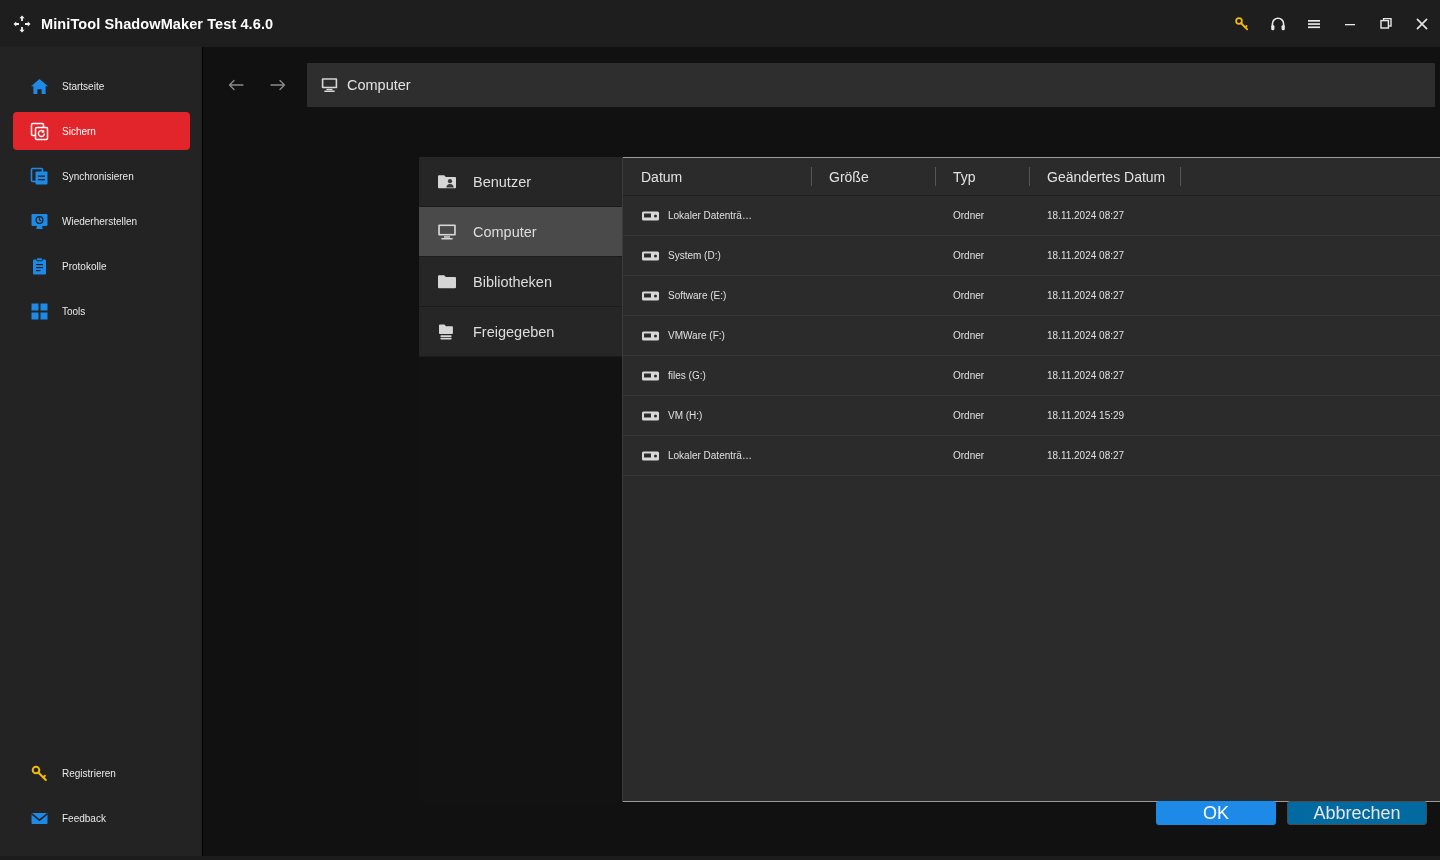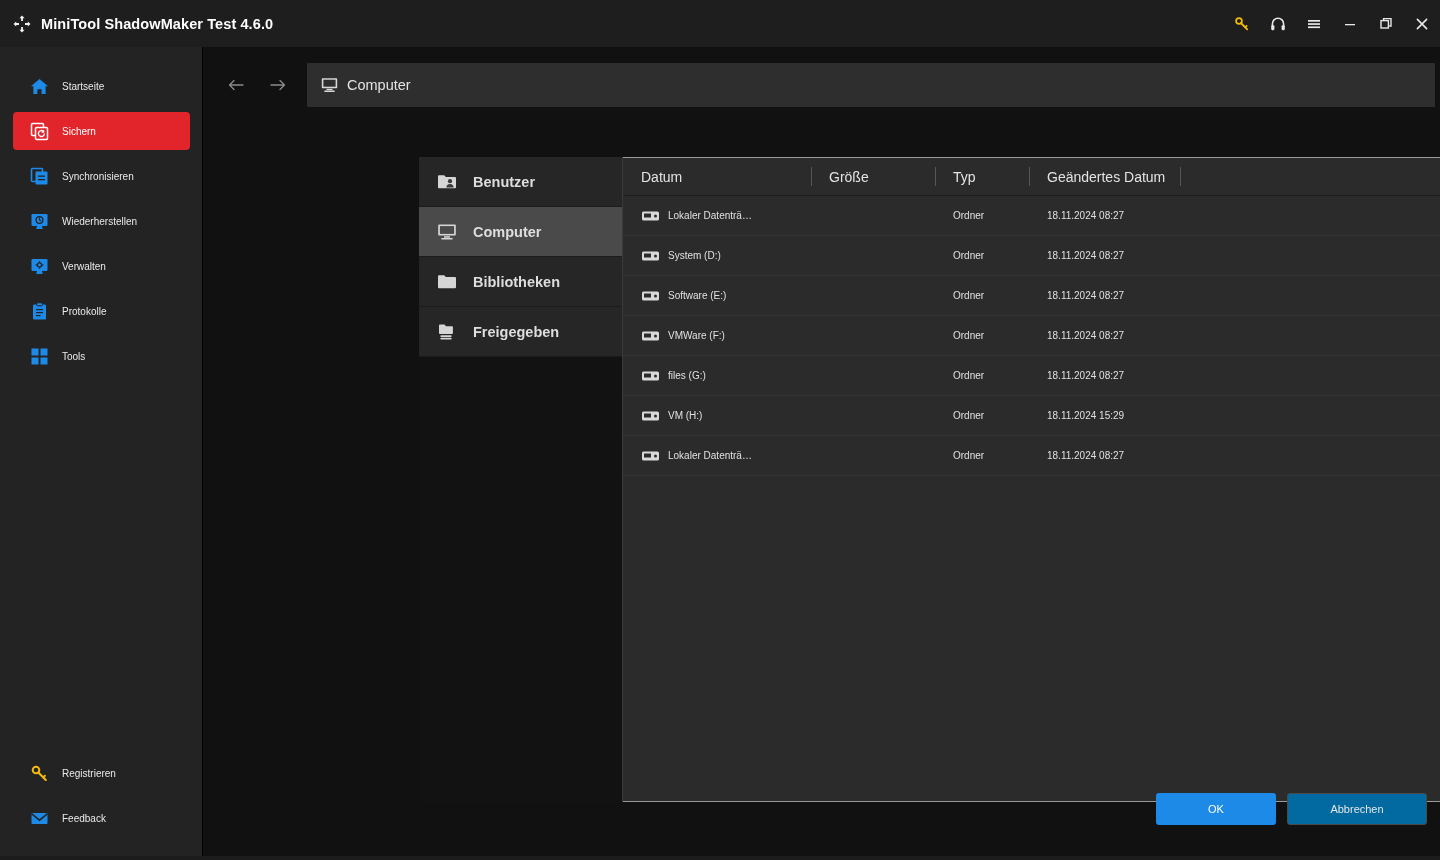--- a/index.html
+++ b/index.html
@@ -77,21 +77,21 @@
   .tree {
     position:absolute; left:215px; top:110px; width:204px; height:645px;
     background:#121212; border-right:1px solid #3a3a3a;
   }
   .tree-item {
     position:relative; display:flex; align-items:center; gap:16px;
     height:50px; padding-left:18px; background:#262626;
     border-bottom:1px solid #1c1c1c; cursor:default;
   }
   .tree-item.selected, .tree-item.selected:hover { background:#4a4a4a; }
-  .tree-label { font-size:14.5px; color:#dedede;font-weight:bold; }
+  .tree-label { font-size:14.5px; color:#dedede; }
   .tree-icon { width:20px; height:18px; display:flex; align-items:center; justify-content:center; flex:0 0 20px; }
 
   
   .filetable {
     position:absolute; left:419px; top:110px; width:1006px; height:645px;
     background:#2b2b2b; border:1px solid #9a9a9a; border-left:none;
     overflow:hidden;
   }
   .ft-head {
     display:flex; height:38px; align-items:stretch;
@@ -134,22 +134,22 @@
     content:""; position:absolute; left:2px; top:2.5px; width:7px; height:4px;
     background:#2b2b2b;
   }
   .name-text { color:#e0e0e0; }
 
   
   .footer {
     position:absolute; left:0; bottom:0; width:1236px; height:100px;
   }
   .btn {
-    position:absolute; height:32px; display:flex; align-items:center;
-    justify-content:center; font-size:11px; border-radius:3px; cursor:default;
+    position:absolute; height:24px; display:flex; align-items:center;
+    justify-content:center; font-size:18px; border-radius:3px; cursor:default;
   }
   .btn-ok {
     right:164px; bottom:35px; width:120px; background:#1e8ae8; color:#fff;
   }
   .btn-cancel {
     right:13px; bottom:35px; width:140px; background:#0369a1; color:#e6e6e6;
     border:1px solid #4a4a4a;
   }
   .bottom-strip {
     position:absolute; left:0; bottom:0; width:1440px; height:4px; background:#1c1c1c;
@@ -255,31 +255,20 @@
           <svg width="19" height="19" viewBox="0 0 19 19">
             <rect x="1.5" y="2" width="16" height="12" rx="1.2" fill="#1e8ae8"></rect>
             <path d="M7 14 h5 l.8 3 h-6.6 Z" fill="#1e8ae8"></path>
             <circle cx="9.5" cy="8" r="3.4" fill="none" stroke="#232323" stroke-width="1.3"></circle>
             <path d="M9.5 5.6 V8 L11.3 9.1" stroke="#232323" stroke-width="1.2" fill="none"></path>
           </svg>
         </span>
         <span class="nav-label">Wiederherstellen</span>
       </div>
 
-      <div class="nav-item">
-        <span class="nav-icon">
-          <svg width="19" height="19" viewBox="0 0 19 19">
-            <rect x="1.5" y="2" width="16" height="12" rx="1.2" fill="#1e8ae8"></rect>
-            <path d="M7 14 h5 l.8 3 h-6.6 Z" fill="#1e8ae8"></path>
-            <circle cx="9.5" cy="8" r="2.1" fill="none" stroke="#232323" stroke-width="1.3"></circle>
-            <path d="M9.5 4.2 v1.2 M9.5 10.6 v1.2 M5.7 8 h1.2 M12.1 8 h1.2" stroke="#232323" stroke-width="1.3"></path>
-          </svg>
-        </span>
-        <span class="nav-label">Verwalten</span>
-      </div>
 
       <div class="nav-item">
         <span class="nav-icon">
           <svg width="19" height="19" viewBox="0 0 19 19">
             <rect x="3" y="2.5" width="13" height="15" rx="1.2" fill="#1e8ae8"></rect>
             <rect x="6.6" y="0.8" width="5.8" height="3" rx="1" fill="#1e8ae8" stroke="#232323" stroke-width="1"></rect>
             <rect x="6" y="7" width="7" height="1.2" fill="#232323"></rect>
             <rect x="6" y="10" width="7" height="1.2" fill="#232323"></rect>
             <rect x="6" y="13" width="4.5" height="1.2" fill="#232323"></rect>
           </svg>

